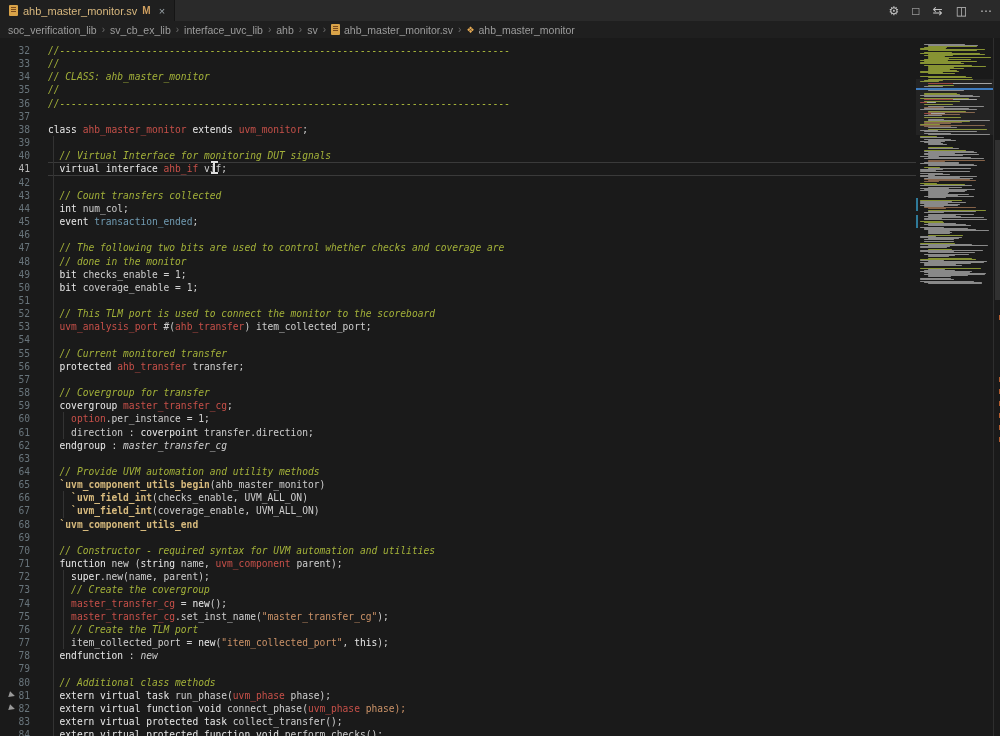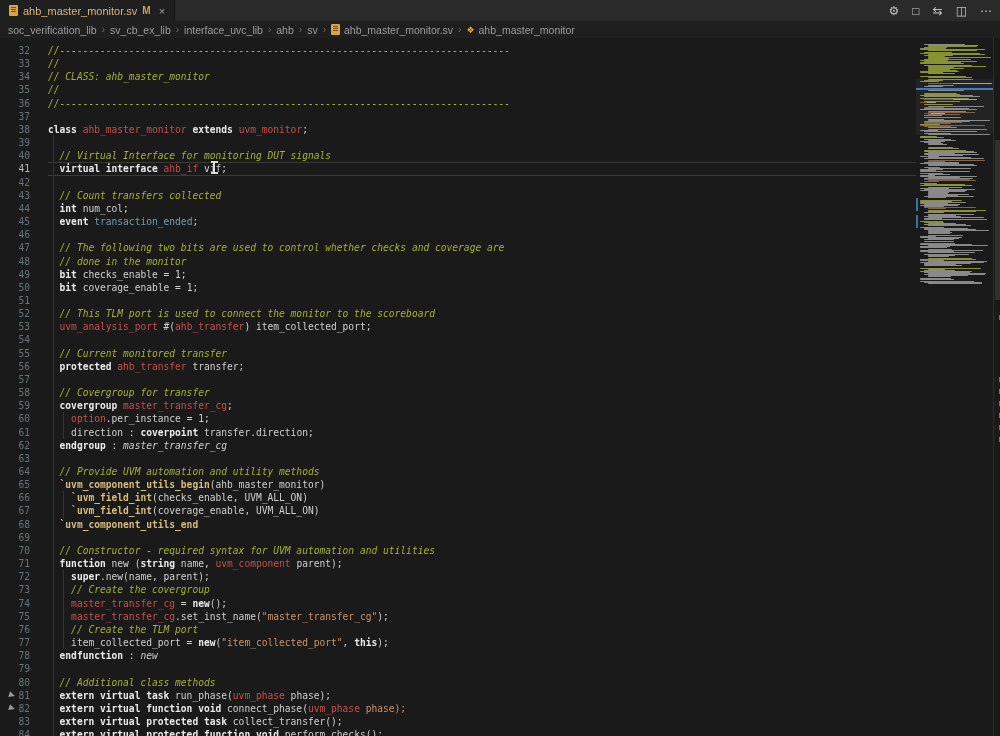--- a/index.html
+++ b/index.html
@@ -48,21 +48,21 @@
     position:absolute; top:6px; left:0; width:908px;
     font-family:"DejaVu Sans Mono","Liberation Mono",monospace;
     font-size:9.6px; line-height:13.16px; white-space:pre;
   }
   .row { display:flex; height:13.16px; position:relative; }
   .gutter-num {
     width:22px; text-align:right; color:#68747b; flex:none; user-select:none;
   }
   .gutter-space { width:18px; flex:none; }
   .row.current .gutter-num { color:#b9b9b9; }
-  .tk-kw  { color:#e9e9e9; font-weight:bold; }
+  .tk-kw  { color:#e9e9e9; font-weight:normal; }
   .tk-typ { color:#c75049; }
   .tk-cmt { color:#a3b139; font-style:italic; }
   .tk-str { color:#cc9368; }
   .tk-orn { color:#cc9368; }
   .tk-mac { color:#d7ba7d; font-weight:bold; }
   .tk-evt { color:#719cb3; }
   .tk-txt { color:#cfcfcf; }
   .tk-itl { color:#cfcfcf; font-style:italic; }
   .current-line-box {
     position:absolute; left:40px; width:868px; height:13.16px;

